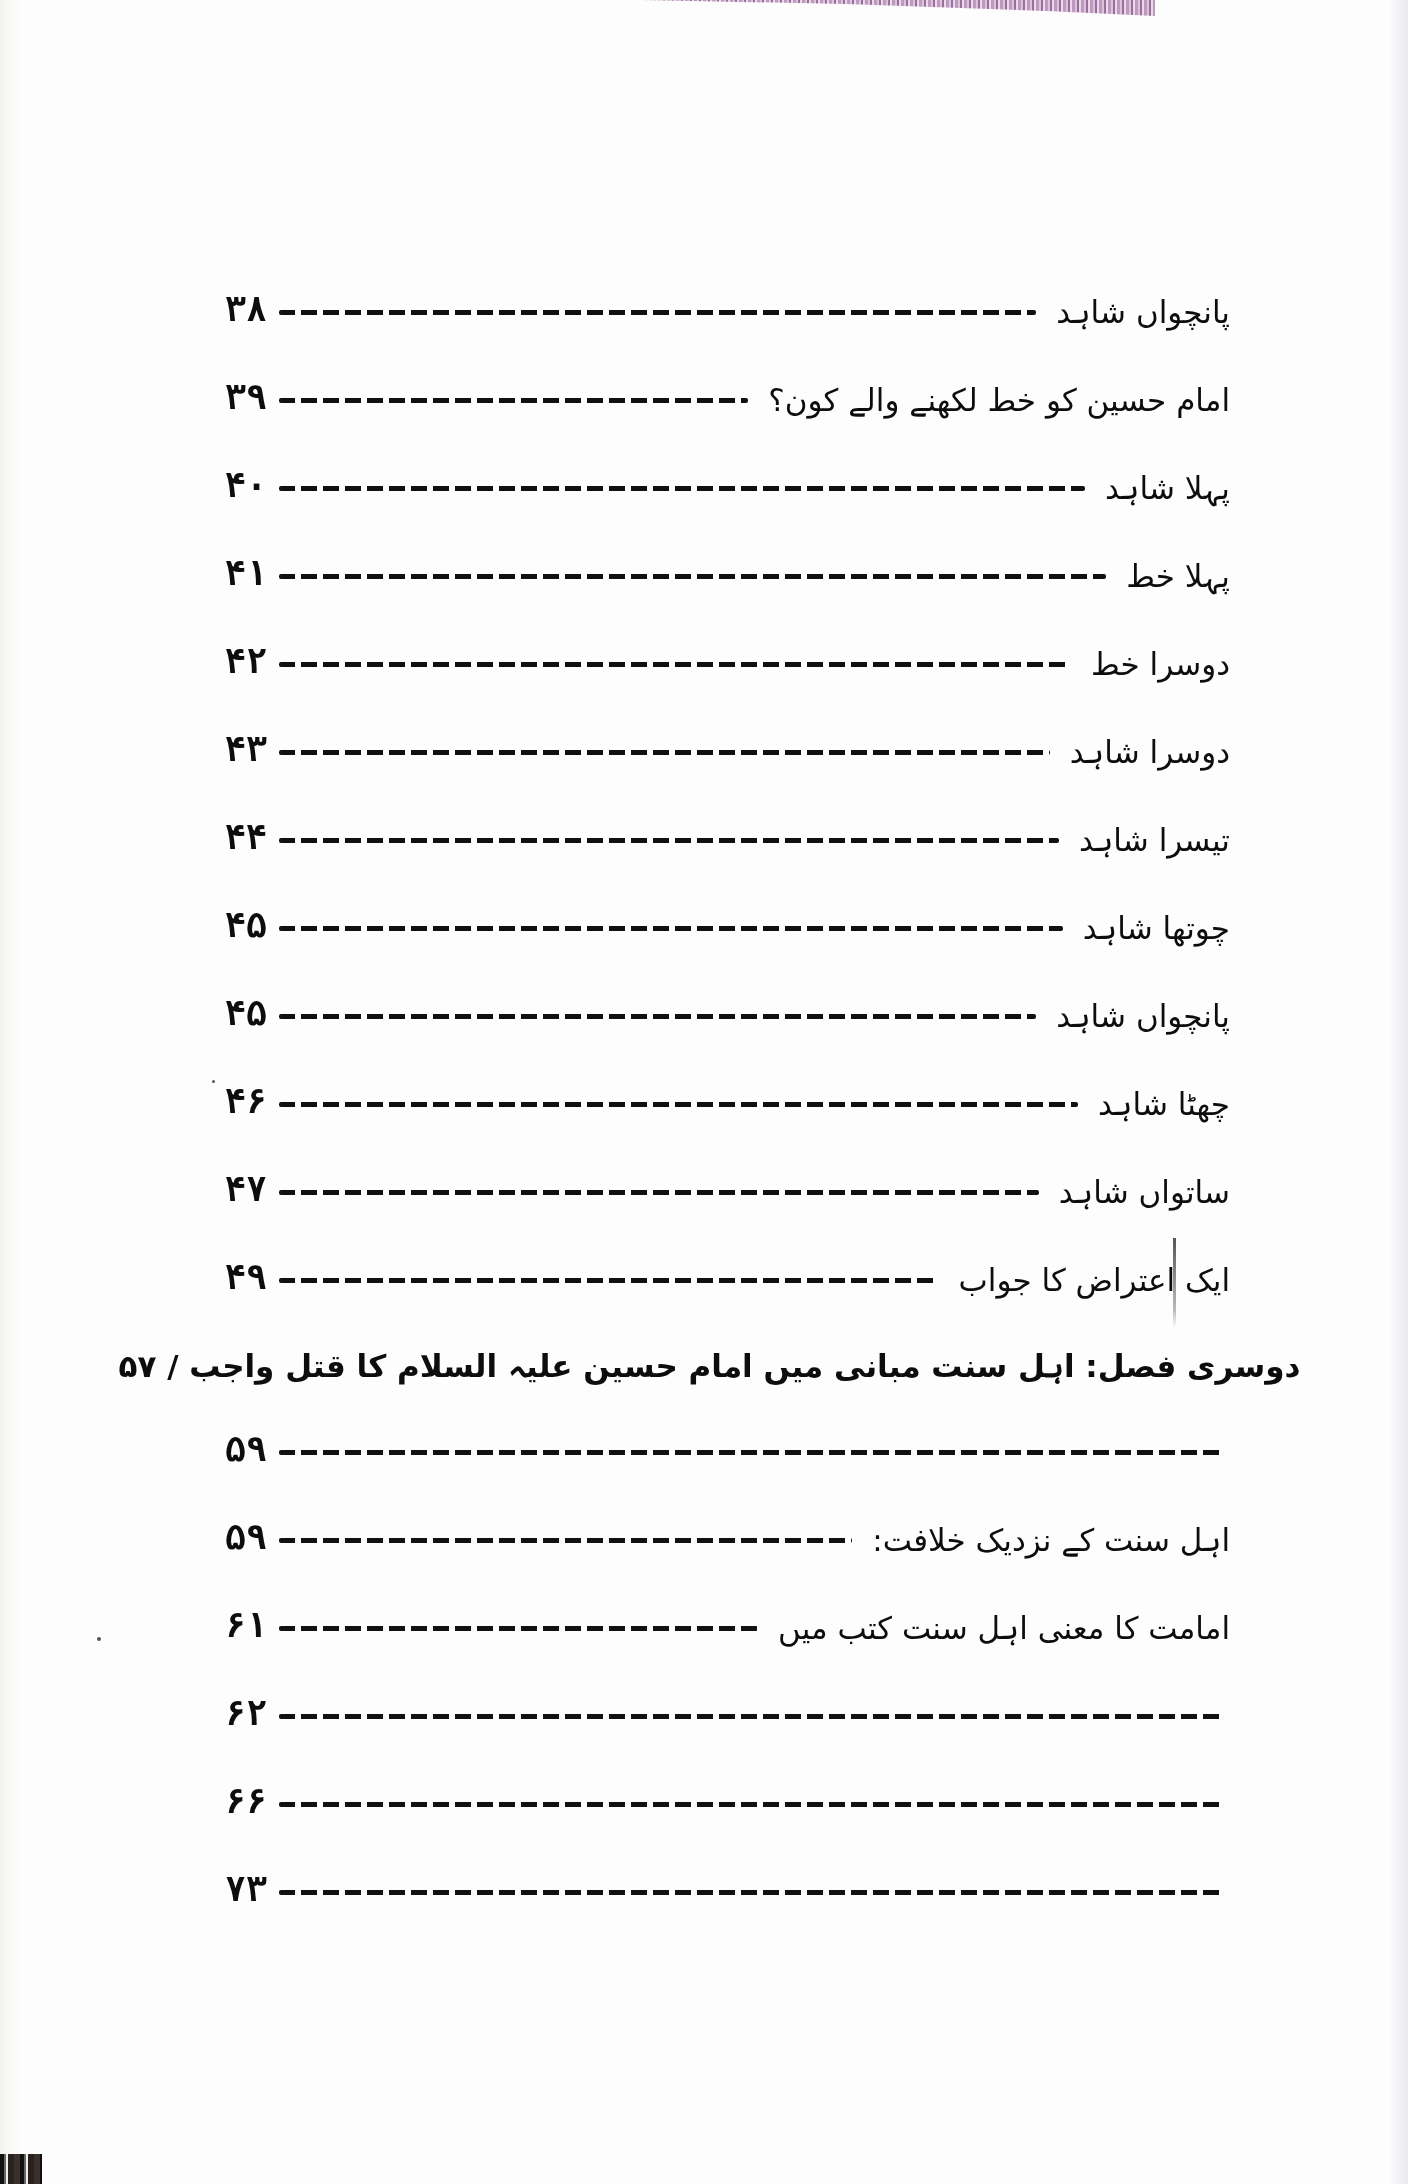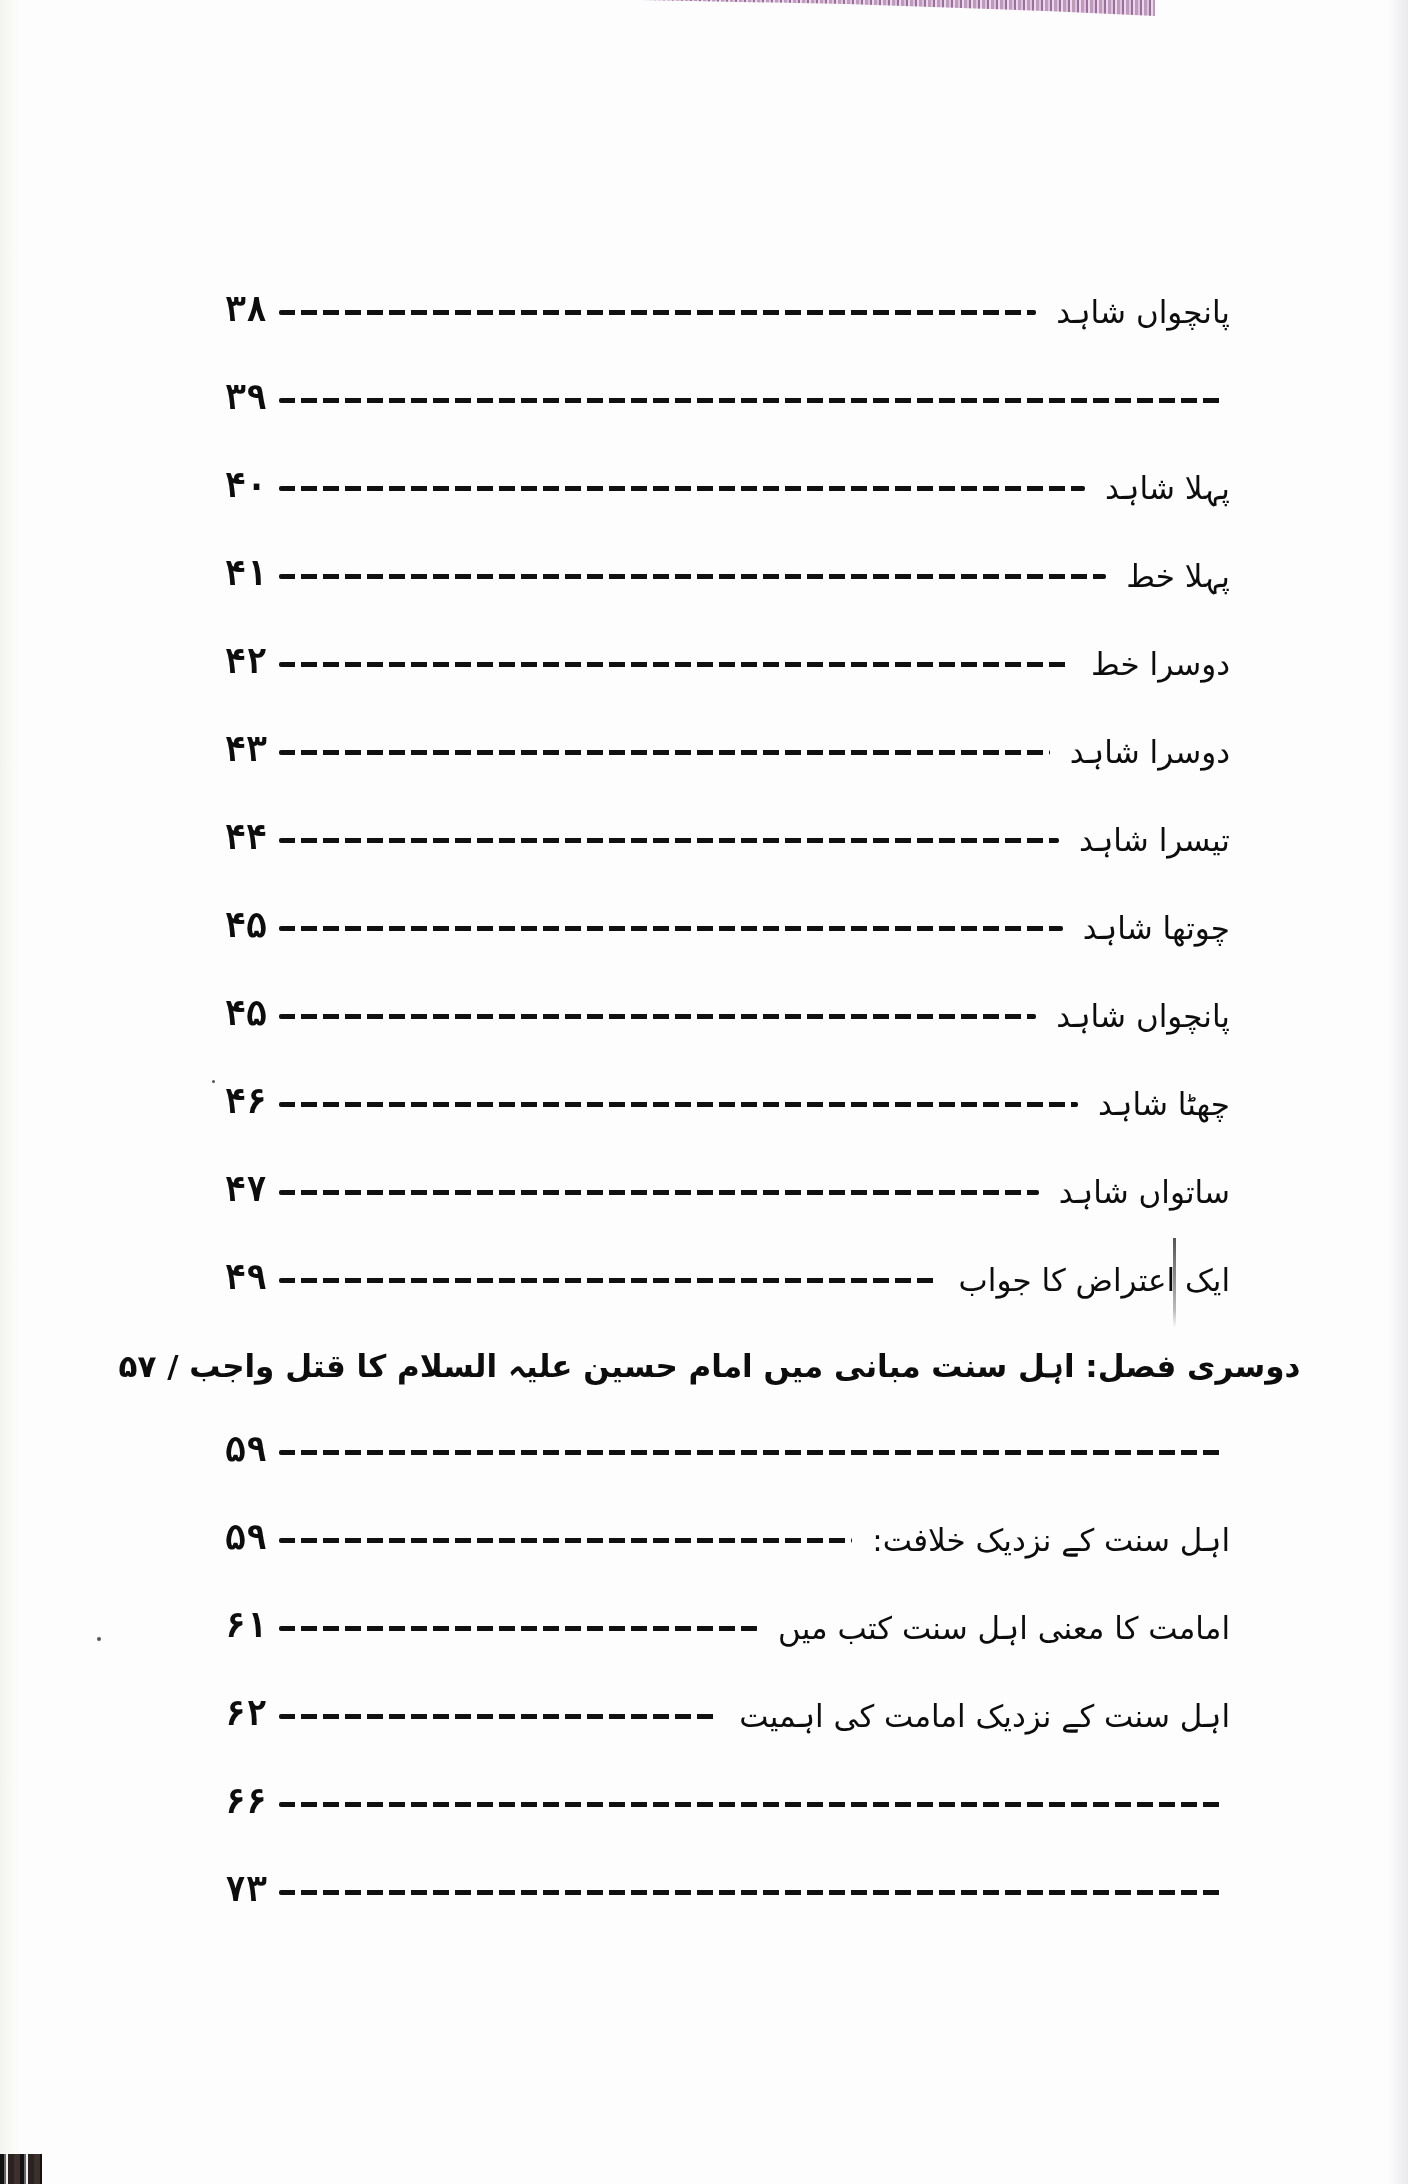--- a/index.html
+++ b/index.html
@@ -114,20 +114,21 @@
 <div class="speck" style="left:212px;top:1080px;width:3px;height:3px;"></div>
 
 <div class="toc">
 
   <div class="row">
     <span class="title">پانچواں شاہد</span>
     <span class="leader"></span>
     <span class="pagenum">۳۸</span>
   </div>
   <div class="row">
+    <span class="title">امام حسین کو خط لکھنے والے کون؟</span>
     <span class="leader"></span>
     <span class="pagenum">۳۹</span>
   </div>
   <div class="row">
     <span class="title">پہلا شاہد</span>
     <span class="leader"></span>
     <span class="pagenum">۴۰</span>
   </div>
   <div class="row">
     <span class="title">پہلا خط</span>
@@ -187,21 +188,20 @@
     <span class="title">اہل سنت کے نزدیک خلافت:</span>
     <span class="leader"></span>
     <span class="pagenum">۵۹</span>
   </div>
   <div class="row">
     <span class="title">امامت کا معنی اہل سنت کتب میں</span>
     <span class="leader"></span>
     <span class="pagenum">۶۱</span>
   </div>
   <div class="row">
-    <span class="title">اہل سنت کے نزدیک امامت کی اہمیت</span>
     <span class="leader"></span>
     <span class="pagenum">۶۲</span>
   </div>
   <div class="row">
     <span class="leader"></span>
     <span class="pagenum">۶۶</span>
   </div>
   <div class="row">
     <span class="leader"></span>
     <span class="pagenum">۷۳</span>

